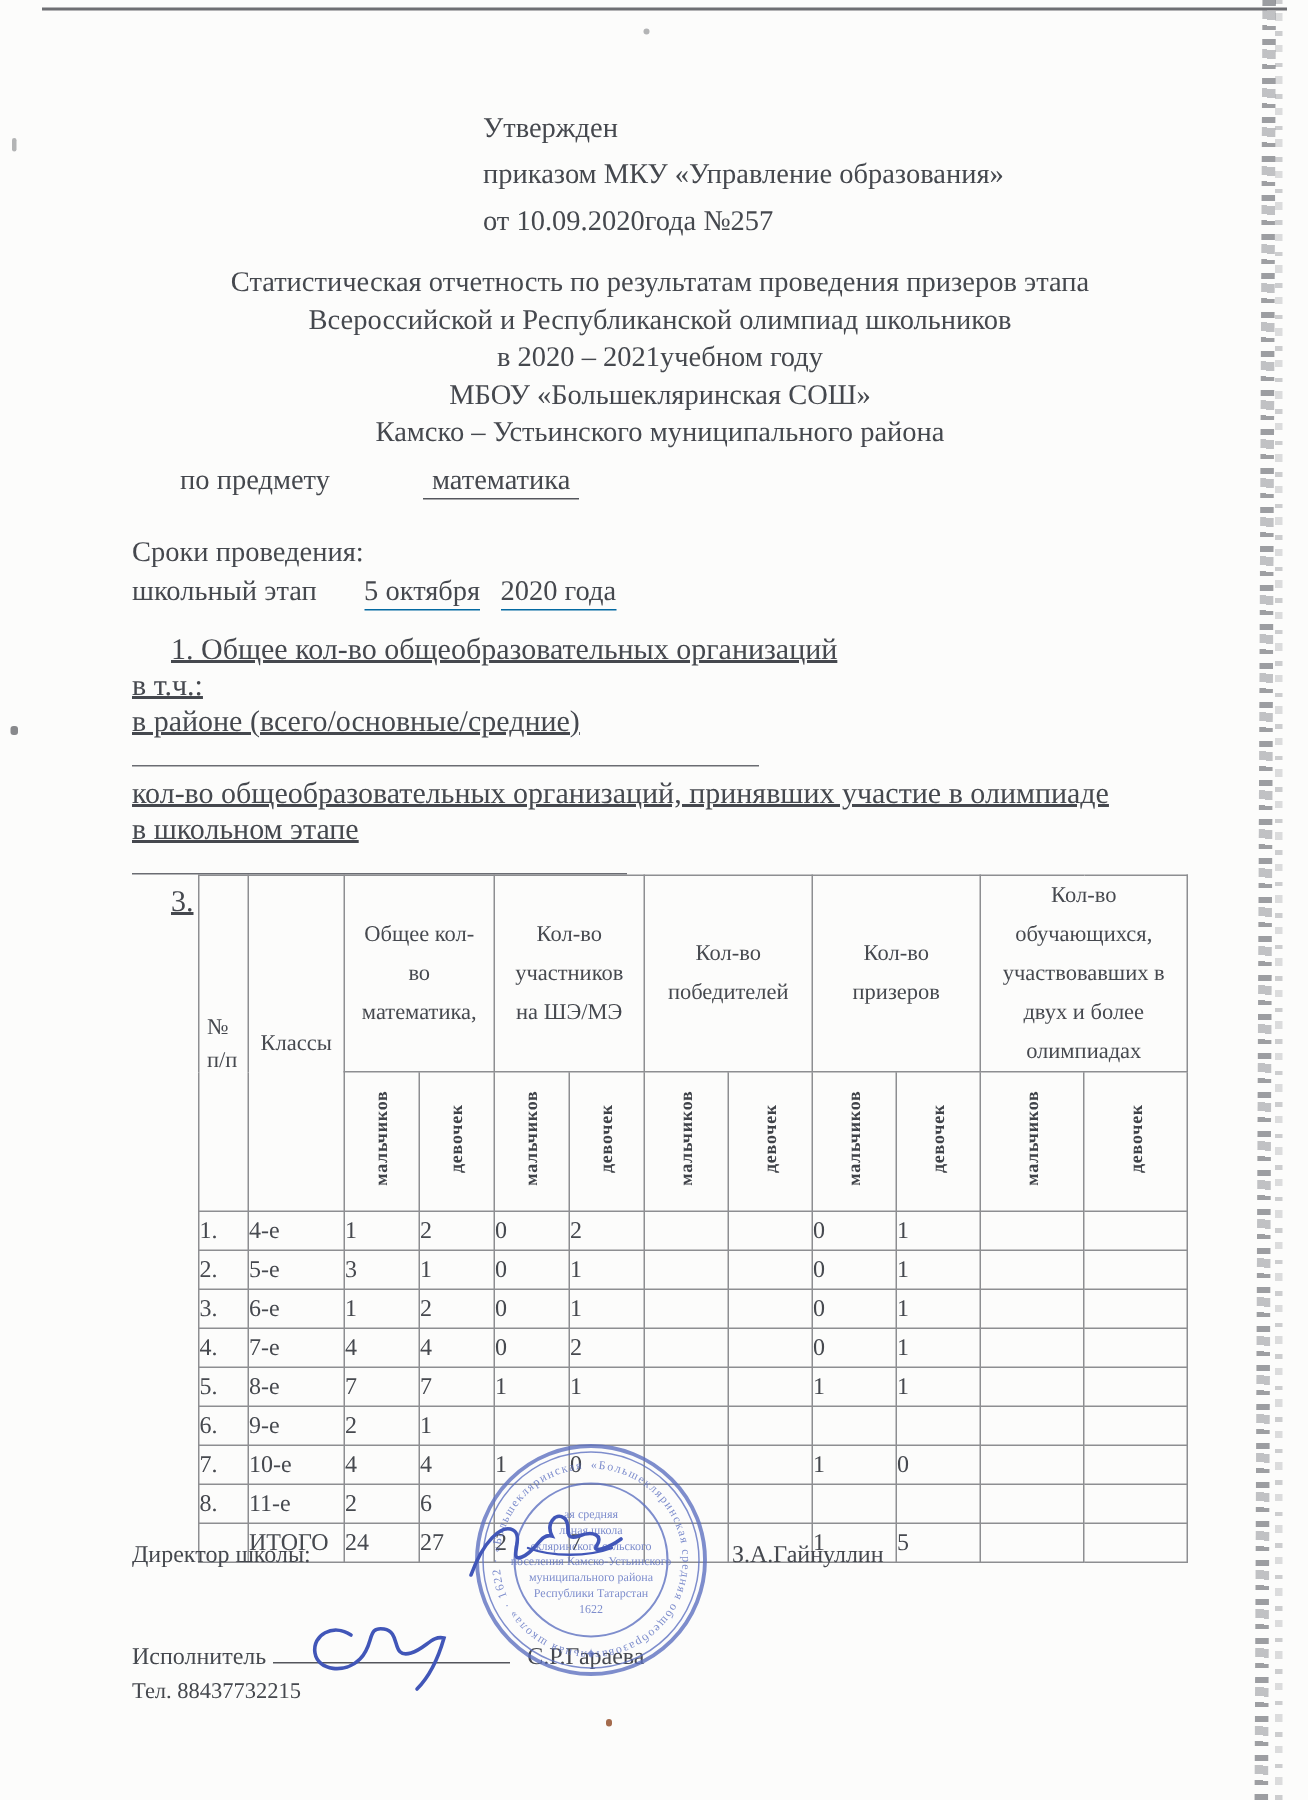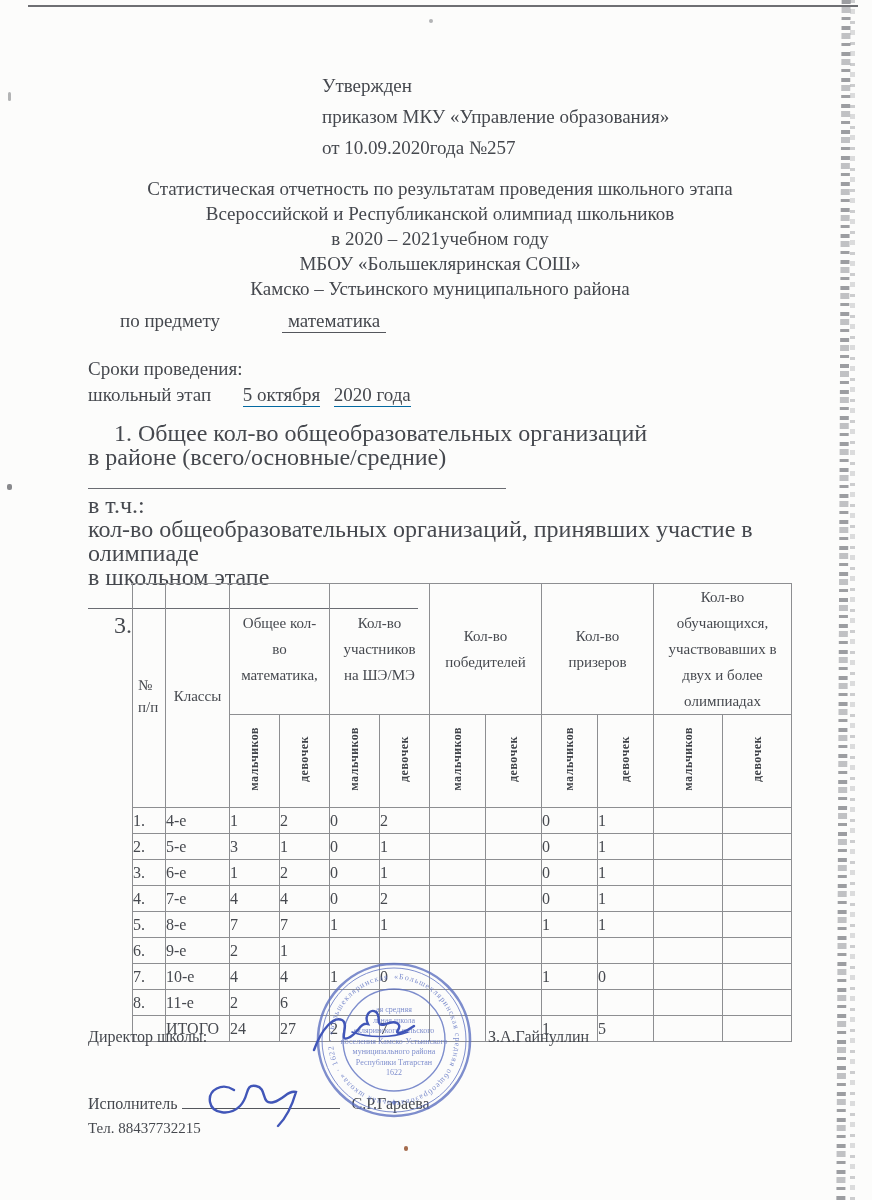--- a/index.html
+++ b/index.html
@@ -28,21 +28,21 @@
   .title-block{position:absolute;left:60px;top:176px;width:760px;text-align:center;
     font-size:19px;line-height:25px;}
   .line{white-space:nowrap;}
 
   .subject{position:absolute;left:88px;top:310px;font-size:19px;margin-left:32px;}
   .subject .val{margin-left:62px;border-bottom:1px solid #54565c;padding:0 6px 1px 6px;}
 
   .dates{position:absolute;left:88px;top:356px;font-size:19px;line-height:26px;}
   .u{border-bottom:1px solid #0369a1;padding-bottom:1px;}
 
-  .para{position:absolute;left:88px;top:421px;width:710px;font-size:24px;line-height:24px;}
+  .para{position:absolute;left:88px;top:421px;width:710px;font-size:20px;line-height:24px;text-decoration:underline;}
   .blank1{display:inline-block;width:418px;border-bottom:1px solid #6a6c72;height:16px;vertical-align:baseline;}
   .blank2{display:inline-block;width:330px;border-bottom:1px solid #6a6c72;height:16px;vertical-align:baseline;}
   .indent{padding-left:26px;}
 
   table.grid{position:absolute;left:132px;top:583px;border-collapse:collapse;table-layout:fixed;}
   table.grid td,table.grid th{border:1px solid #8d8e91;padding:0;font-weight:normal;
     color:#46494f;vertical-align:middle;overflow:hidden;}
   .ghead{font-size:15px;font-weight:bold;text-align:center;line-height:26px;color:#3f4248;}
   .numhead{font-size:15px;font-weight:bold;text-align:left;padding-left:5px !important;line-height:22px;color:#3f4248;}
   .vlab{height:92px;text-align:center;}
@@ -71,21 +71,21 @@
   <div class="speck" style="left:429px;top:19px;width:4px;height:4px;opacity:.5;"></div>
   <div class="speck" style="left:404px;top:1146px;width:4px;height:5px;background:#9a5b3a;opacity:.9;"></div>
 
   <div class="approval">
     <div class="line">Утвержден</div>
     <div class="line">приказом МКУ «Управление образования»</div>
     <div class="line">от 10.09.2020года №257</div>
   </div>
 
   <div class="title-block">
-    <div class="line">Статистическая отчетность по результатам проведения школьного этапа</div>
+    <div class="line">Статистическая отчетность по результатам проведения призеров этапа</div>
     <div class="line">Всероссийской и Республиканской олимпиад школьников</div>
     <div class="line">в 2020 – 2021учебном году</div>
     <div class="line">МБОУ «Большекляринская СОШ»</div>
     <div class="line">Камско – Устьинского  муниципального района</div>
   </div>
 
   <div class="subject">
     <span>по предмету</span><span class="val">математика</span>
   </div>
 
@@ -95,22 +95,22 @@
       <span>школьный этап</span>
       <span style="display:inline-block;width:22px;"></span>
       <span class="u">5 октября</span>
       <span style="display:inline-block;width:4px;"></span>
       <span class="u">2020 года</span>
     </div>
   </div>
 
   <div class="para">
     <div class="indent">1.  Общее  кол-во общеобразовательных организаций</div>
+    <div>в т.ч.:</div>
     <div><span>в районе (всего/основные/средние)</span> <span class="blank1"></span></div>
-    <div>в т.ч.:</div>
     <div>кол-во общеобразовательных организаций, принявших участие в олимпиаде</div>
     <div>в школьном этапе</div>
     <div><span class="blank2"></span></div>
     <div class="indent">3.</div>
   </div>
 
   <table class="grid">
     <colgroup>
       <col style="width:33px">
         <col style="width:64px">

